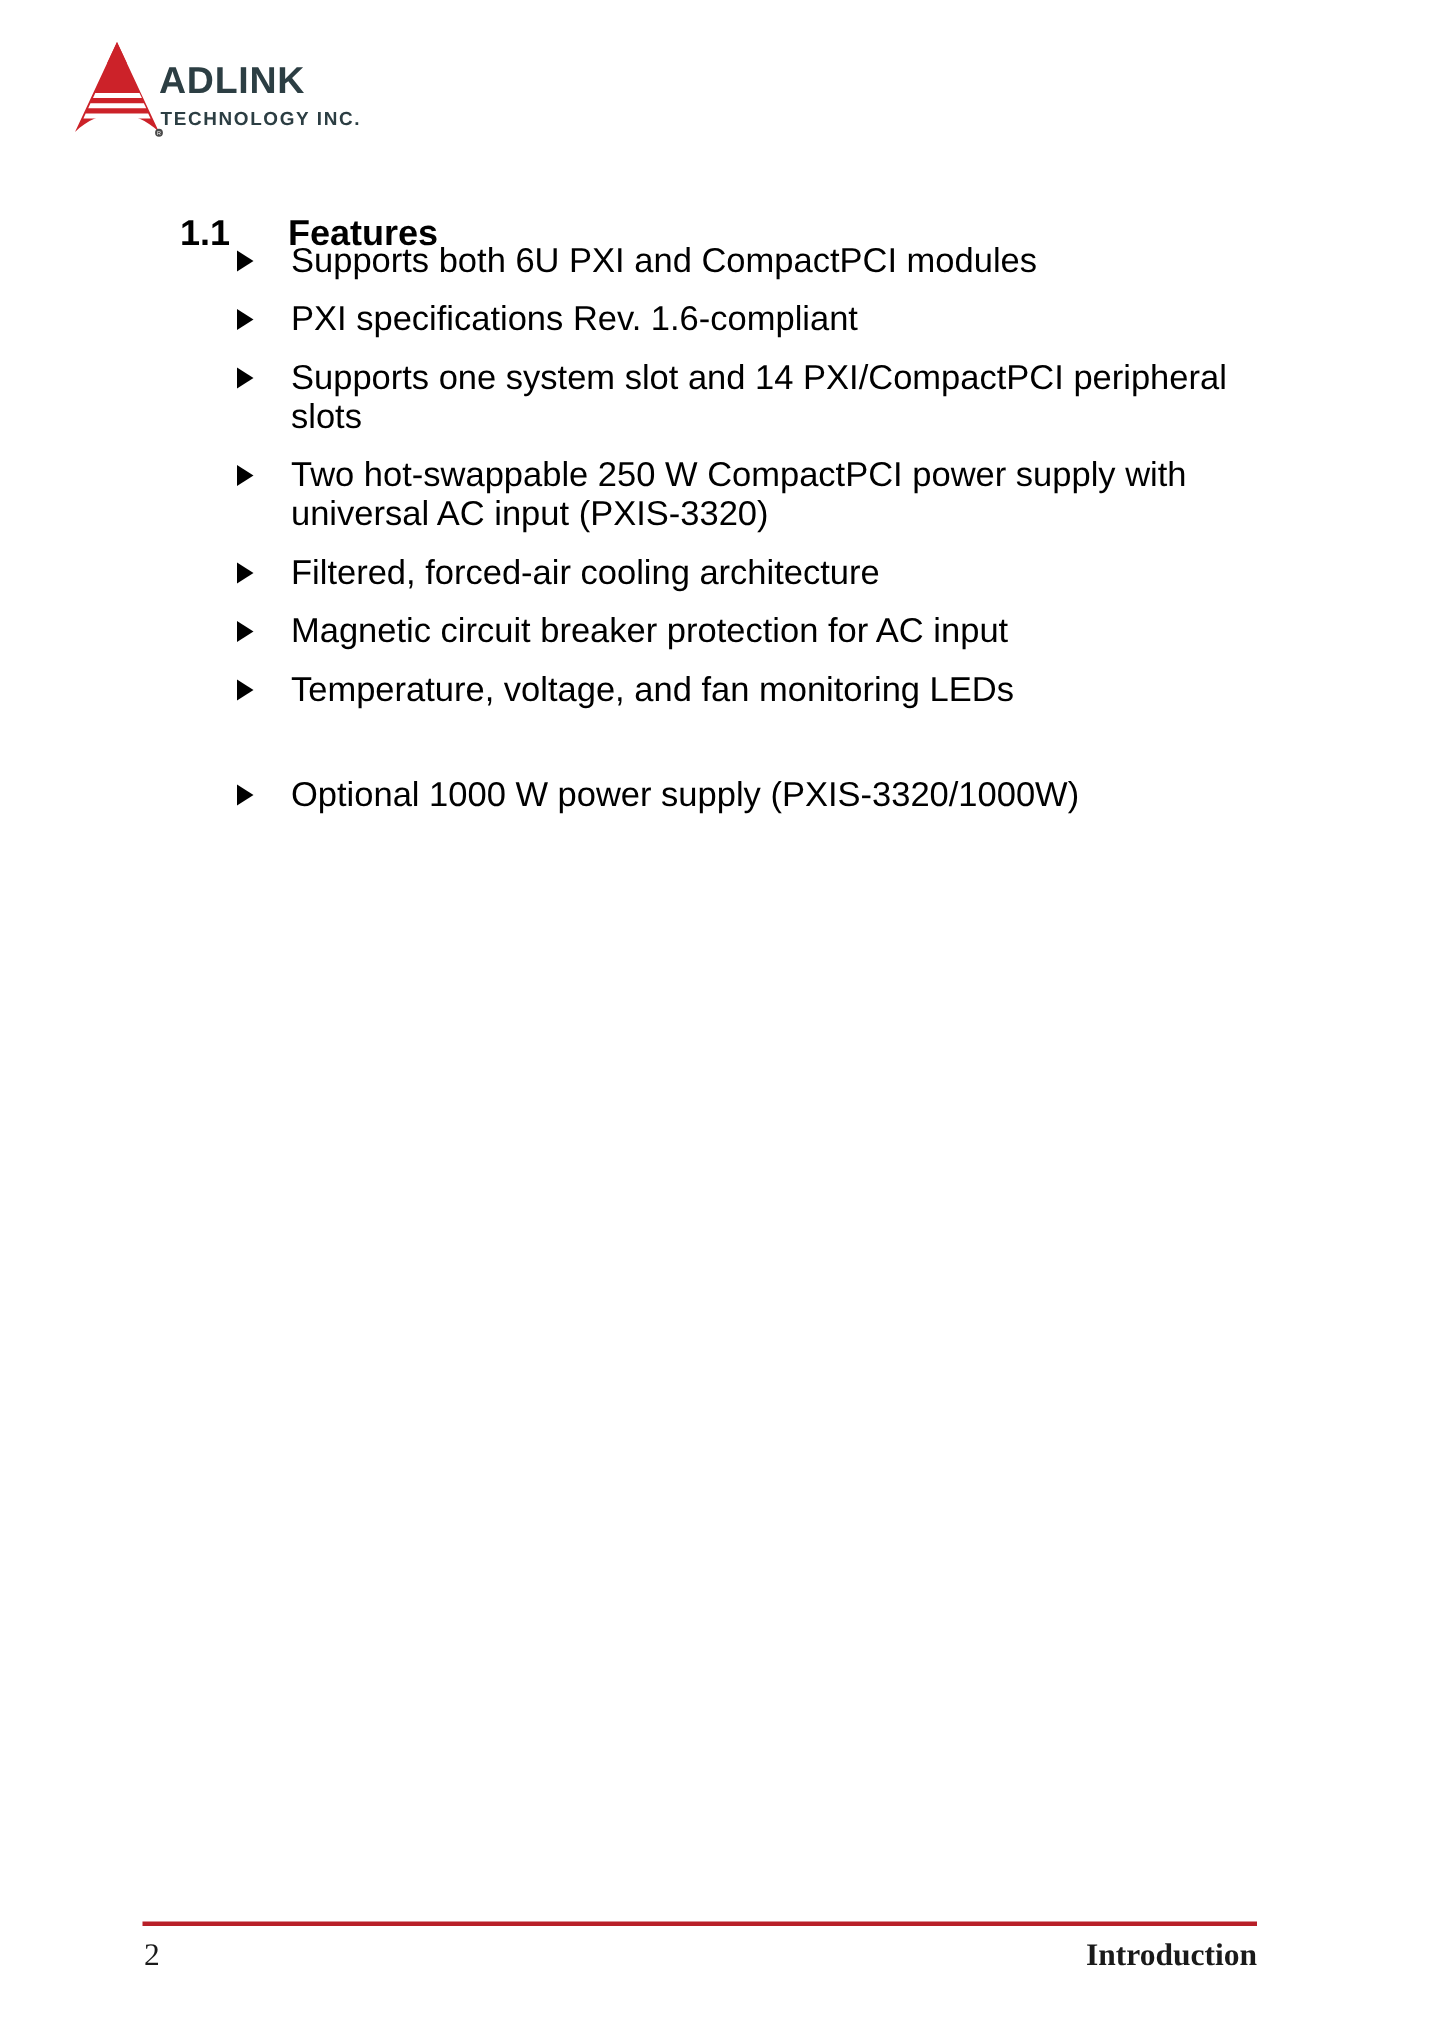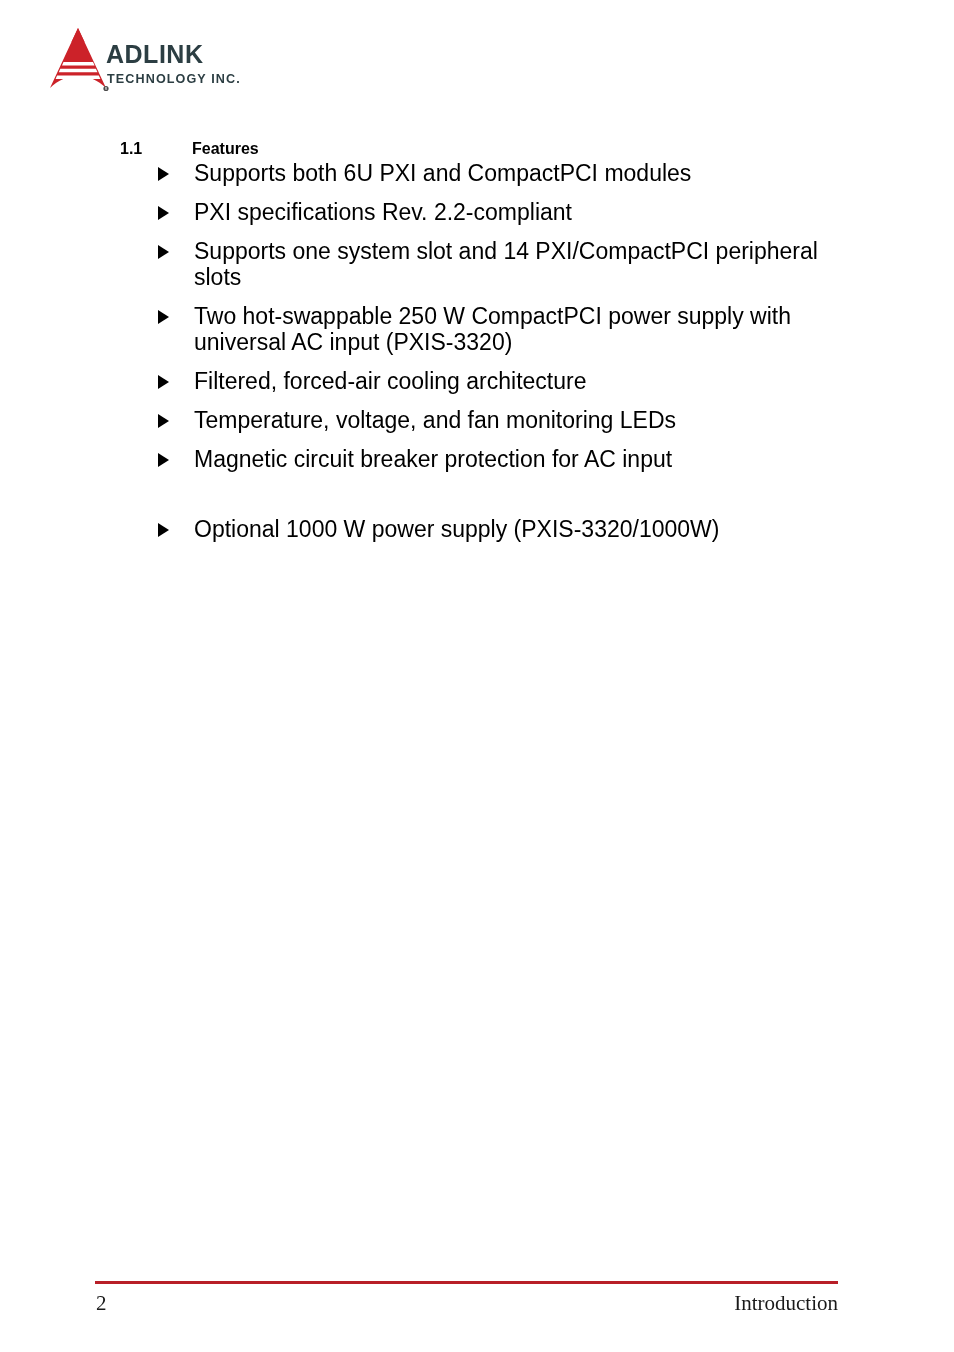--- a/index.html
+++ b/index.html
@@ -65,21 +65,21 @@
     line-height: 14px;
     margin: 2px 0 4px 1px;
     white-space: nowrap;
   }
 
   
   .section-heading {
     position: absolute;
     left: 120px;
     top: 122px;
-    font-size: 16px;
+    font-size: 24px;
     font-weight: bold;
     color: #000000;
     line-height: 28px;
     white-space: nowrap;
   }
   .section-heading .num {
     display: inline-block;
     width: 72px;
   }
 
@@ -146,20 +146,21 @@
   }
   .footer-section-label {
     position: absolute;
     right: 116px;
     top: 18px;
     font-family: "Liberation Serif", serif;
     font-size: 21px;
     line-height: 26px;
     color: #1a1a1a;
     white-space: nowrap;
+    font-weight: bold;
   }
 </style>
 </head>
 <body>
 
 <div class="page">
 
   <div class="logo-block">
 
     <svg class="logo-mark" viewBox="0 0 64 68" aria-hidden="true">
@@ -183,41 +184,41 @@
     <span class="num">1.1</span><span>Features</span>
   </h2>
 
   <ul class="feature-list">
     <li class="feature-item">
       <span class="bullet-icon"></span>
       <span class="feature-text">Supports both 6U PXI and CompactPCI modules</span>
     </li>
     <li class="feature-item">
       <span class="bullet-icon"></span>
-      <span class="feature-text">PXI specifications Rev. 2.2-compliant</span>
+      <span class="feature-text">PXI specifications Rev. 1.6-compliant</span>
     </li>
     <li class="feature-item">
       <span class="bullet-icon"></span>
       <span class="feature-text">Supports one system slot and 14 PXI/CompactPCI peripheral slots</span>
     </li>
     <li class="feature-item">
       <span class="bullet-icon"></span>
       <span class="feature-text">Two hot-swappable 250 W CompactPCI power supply with universal AC input (PXIS-3320)</span>
     </li>
     <li class="feature-item">
       <span class="bullet-icon"></span>
       <span class="feature-text">Filtered, forced-air cooling architecture</span>
     </li>
     <li class="feature-item">
       <span class="bullet-icon"></span>
+      <span class="feature-text">Magnetic circuit breaker protection for AC input</span>
+    </li>
+    <li class="feature-item">
+      <span class="bullet-icon"></span>
       <span class="feature-text">Temperature, voltage, and fan monitoring LEDs</span>
-    </li>
-    <li class="feature-item">
-      <span class="bullet-icon"></span>
-      <span class="feature-text">Magnetic circuit breaker protection for AC input</span>
     </li>
     <li class="feature-item">
       <span class="bullet-icon"></span>
       <span class="feature-text">Optional 1000 W power supply (PXIS-3320/1000W)</span>
     </li>
   </ul>
 
   <div class="footer">
     <div class="footer-rule"></div>
     <div class="footer-page-number">2</div>

